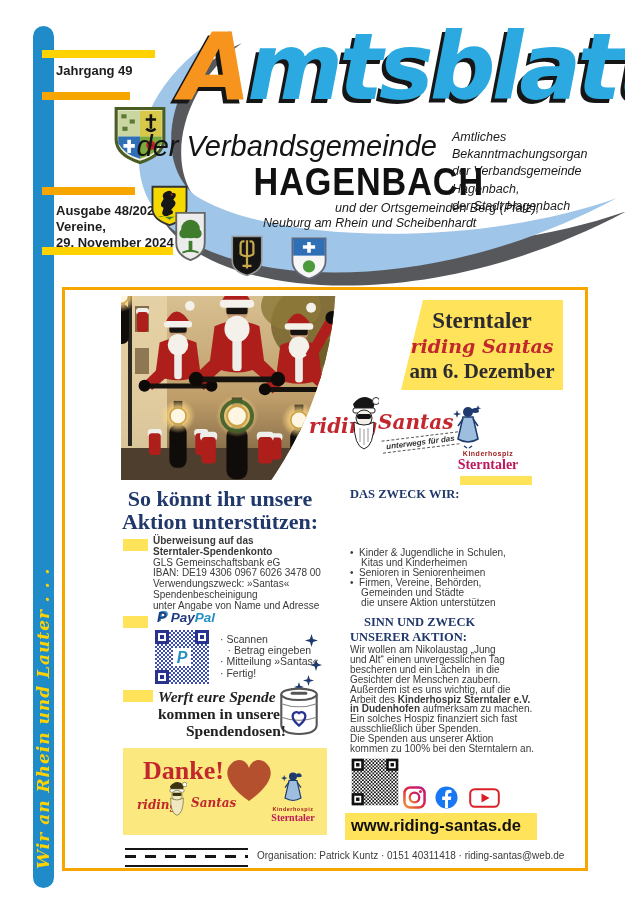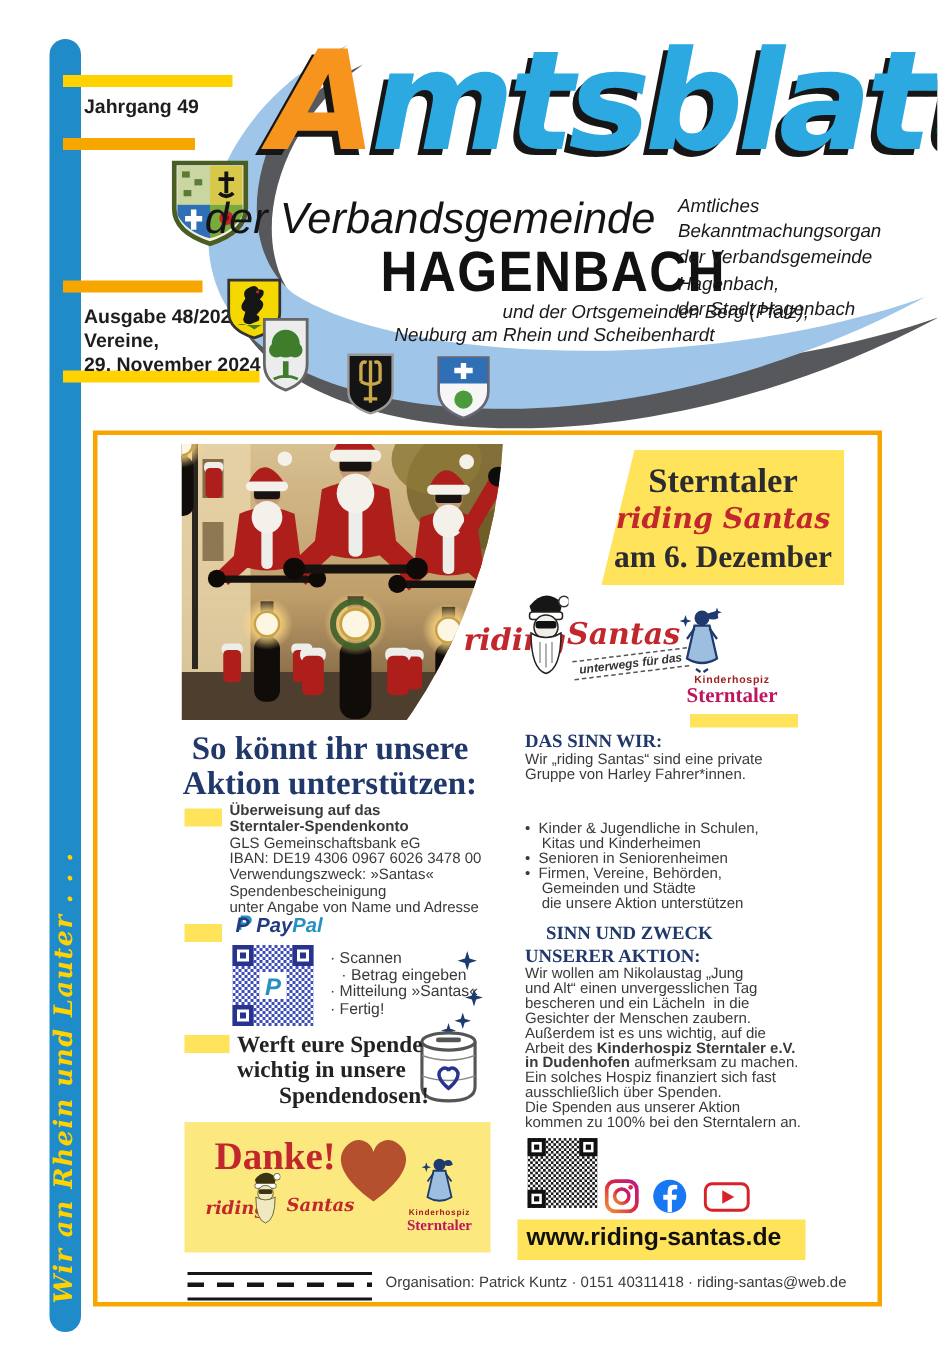--- a/index.html
+++ b/index.html
@@ -346,22 +346,22 @@
     <svg class="can" width="42" height="50" viewBox="0 0 40 48">
       <path d="M3,8 L3,37 Q3,46 20,46 Q37,46 37,37 L37,8" fill="#fff" stroke="#555" stroke-width="2"></path>
       <path d="M3,17 Q20,23 37,17 M3,30 Q20,36 37,30" fill="none" stroke="#888" stroke-width="1"></path>
       <ellipse cx="20" cy="8" rx="17" ry="5.5" fill="#fff" stroke="#555" stroke-width="2"></ellipse>
       <rect x="12" y="5.5" width="16" height="3" rx="1.5" fill="#555"></rect>
       <path d="M20,38 C14,33 12,28 16,25.5 C18,24.3 20,25.5 20,27 C20,25.5 22,24.3 24,25.5 C28,28 26,33 20,38 Z" fill="none" stroke="#27338f" stroke-width="2.2"></path>
     </svg>
 
     <div class="bullet-bar" style="left:58px;top:400px;width:30px;"></div>
     <div class="donate-text">
-        <div style="position: static;">Werft eure Spende</div>
-        <div style="position: static;">wichtig in unsere</div>
+        <div style="position: static; font-style: italic;">Werft eure Spende</div>
+        <div style="position: static;">kommen in unsere</div>
         <div style="position: static; margin-left: 28px;">Spendendosen!</div>
       </div>
 
     <div class="danke-box">
       <div class="danke-word">Danke!</div>
       <svg class="heart" width="58" height="50" viewBox="0 0 58 50">
         <path d="M29,47 C8,32 2,18 12,9 C19,3 27,7 29,14 C31,7 39,3 46,9 C56,18 50,32 29,47 Z" fill="#b5502f"></path>
       </svg>
       <span class="mini-riding script-red">riding</span>
       <svg class="mini-emblem" width="20" height="36" viewBox="0 0 30 56">
@@ -384,22 +384,21 @@
         <span class="stern-small">Kinderhospiz</span>
         <span class="stern-name">Sterntaler</span>
       </div>
     </div>
 
     <div class="road">
         <div class="road-dash"></div>
       </div>
     <div class="org-text">Organisation: Patrick Kuntz · 0151 40311418 · riding-santas@web.de</div>
 
-    <div class="about-heading">DAS SINN WIR:</div>
-    <div class="rc-p rc-p1"><div style="position: static;">Wir „riding Santas“ sind eine private</div><div style="position: static;">Gruppe von Harley Fahrer*innen.</div></div>
+    <div class="about-heading">DAS ZWECK WIR:</div>
     <div class="rc-p rc-bullets"><div style="position: static;">•  Kinder &amp; Jugendliche in Schulen,</div><div style="position: static;">    Kitas und Kinderheimen</div><div style="position: static;">•  Senioren in Seniorenheimen</div><div style="position: static;">•  Firmen, Vereine, Behörden,</div><div style="position: static;">    Gemeinden und Städte</div><div style="position: static;">    die unsere Aktion unterstützen</div></div>
 
     <div class="purpose-heading">
         <div style="position: static; margin-left: 14px;">SINN UND ZWECK</div>
         <div style="position: static;">UNSERER AKTION:</div>
       </div>
     <div class="rc-p purpose-body"><div style="position: static;"><span style="position: static;">Wir wollen am Nikolaustag „Jung</span></div><div style="position: static;"><span style="position: static;">und Alt“ einen unvergesslichen Tag</span></div><div style="position: static;"><span style="position: static;">bescheren und ein Lächeln  in die</span></div><div style="position: static;"><span style="position: static;">Gesichter der Menschen zaubern.</span></div><div style="position: static;"><span style="position: static;">Außerdem ist es uns wichtig, auf die</span></div><div style="position: static;"><span style="position: static;">Arbeit des </span><span class="b" style="position: static;">Kinderhospiz Sterntaler e.V.</span></div><div style="position: static;"><span class="b" style="position: static;">in Dudenhofen</span><span style="position: static;"> aufmerksam zu machen.</span></div><div style="position: static;"><span style="position: static;">Ein solches Hospiz finanziert sich fast</span></div><div style="position: static;"><span style="position: static;">ausschließlich über Spenden.</span></div><div style="position: static;"><span style="position: static;">Die Spenden aus unserer Aktion</span></div><div style="position: static;"><span style="position: static;">kommen zu 100% bei den Sterntalern an.</span></div></div>
 
     <svg class="qr2" width="50" height="50" viewBox="0 0 29 29">
       <defs>

